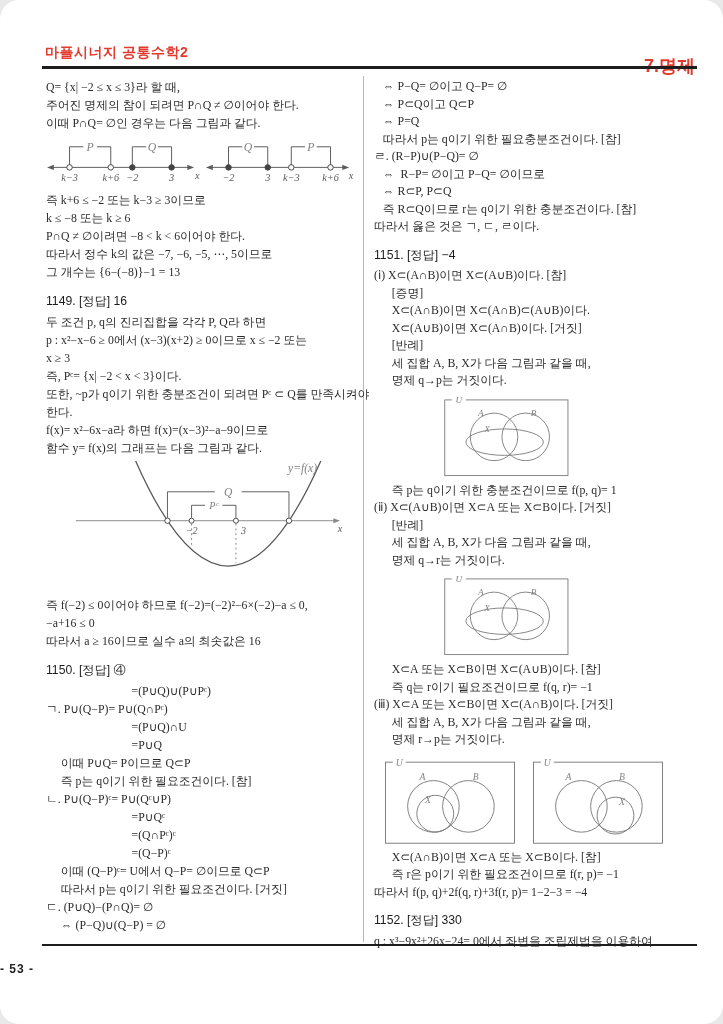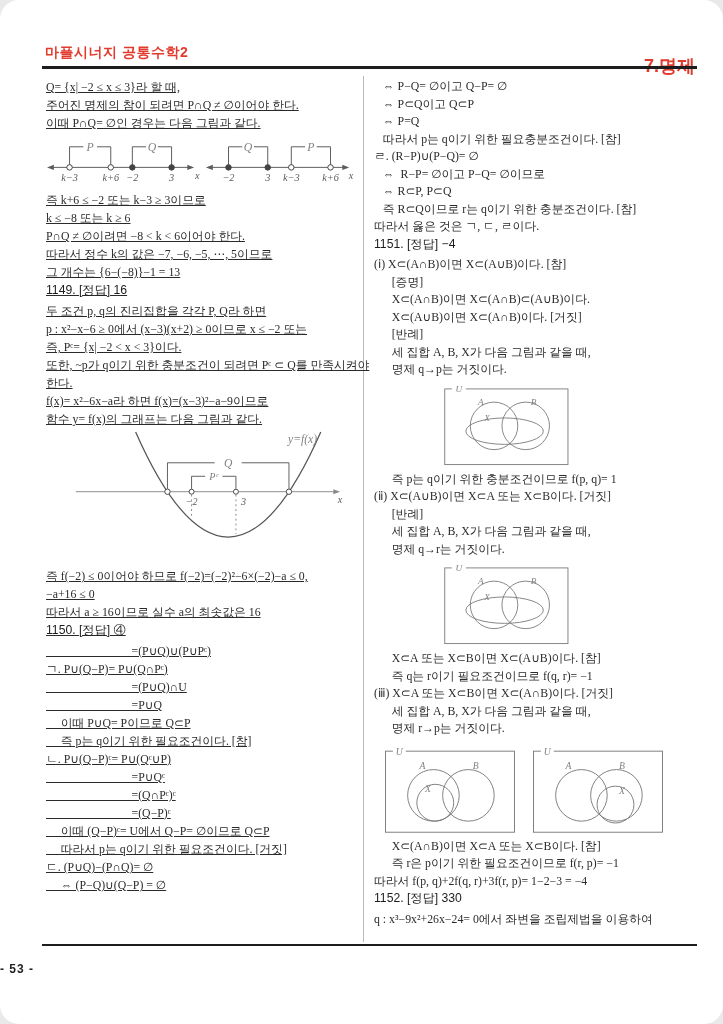--- a/index.html
+++ b/index.html
@@ -10,24 +10,24 @@
         font-weight:bold;font-size:14px;color:#e23b2e;letter-spacing:.5px;}
   .chapter{position:absolute;right:28px;top:54px;font-family:"Liberation Sans",sans-serif;
         font-weight:bold;font-size:18px;color:#e23b2e;}
   .top-rule{position:absolute;left:42px;right:26px;top:66px;height:3px;background:#1d1d1d;}
   .bottom-rule{position:absolute;left:42px;right:26px;top:944px;height:2px;background:#1d1d1d;}
   .pageno{position:absolute;left:0;right:0;top:962px;text-align:left;
         font-family:"Liberation Sans",sans-serif;font-size:12px;font-weight:bold;letter-spacing:1px;color:#222;}
   .divider{position:absolute;left:363px;top:76px;width:1px;height:866px;background:#b9b9b9;}
   
   .col{position:absolute;top:78px;font-size:11.8px;line-height:18px;}
-  .left-col{left:46px;width:314px;text-decoration:underline;}
+  .left-col{left:46px;width:314px;}
   .right-col{left:374px;width:322px;line-height:17.5px;}
   .line{white-space:pre;}
-  .sec-title{margin-bottom:3px;font-family:"Liberation Sans",sans-serif;font-size:12.2px;color:#1c1c1c;}
+  .sec-title{margin-top:11px;margin-bottom:3px;font-family:"Liberation Sans",sans-serif;font-size:12.2px;color:#1c1c1c;}
   
   .fig{display:block;margin:2px 0;}
   .fig-parabola{margin-left:16px;}
   .fig-venn{margin-left:42px;}
   .venn-pair{display:flex;gap:8px;margin:2px 0 2px 6px;}
   svg text{font-family:"Liberation Serif",serif;font-style:italic;fill:#828282;font-size:12px;}
   svg text.tick{font-size:10.5px;fill:#5a5a5a;}
   svg text.small{font-size:10.5px;}
 </style>
 </head>
@@ -98,20 +98,21 @@
         <div class="line">k ≤ −8 또는 k ≥ 6</div>
         <div class="line">P∩Q ≠ ∅이려면 −8 &lt; k &lt; 6이어야 한다.</div>
         <div class="line">따라서 정수 k의 값은 −7, −6, −5, ⋯, 5이므로</div>
         <div class="line">그 개수는 {6−(−8)}−1 = 13</div>
       </div>
 
     <div class="sec-title">1149. [정답] 16</div>
     <div>
         <div class="line">두 조건 p, q의 진리집합을 각각 P, Q라 하면</div>
         <div class="line">p : x²−x−6 ≥ 0에서 (x−3)(x+2) ≥ 0이므로 x ≤ −2 또는</div>
+        <div class="line">x ≥ 3</div>
         <div class="line">즉, Pᶜ= {x| −2 &lt; x &lt; 3}이다.</div>
         <div class="line">또한, ~p가 q이기 위한 충분조건이 되려면 Pᶜ ⊂ Q를 만족시켜야</div>
         <div class="line">한다.</div>
         <div class="line">f(x)= x²−6x−a라 하면 f(x)=(x−3)²−a−9이므로</div>
         <div class="line">함수 y= f(x)의 그래프는 다음 그림과 같다.</div>
       </div>
 
     <svg class="fig fig-parabola" viewBox="0 0 300 140" width="290" height="135">
       <line x1="14" y1="64" x2="282" y2="64" stroke="#8a8a8a" stroke-width="1"></line>
       <path d="M288 64 L281 61.5 L281 66.5 Z" fill="#8a8a8a"></path>

